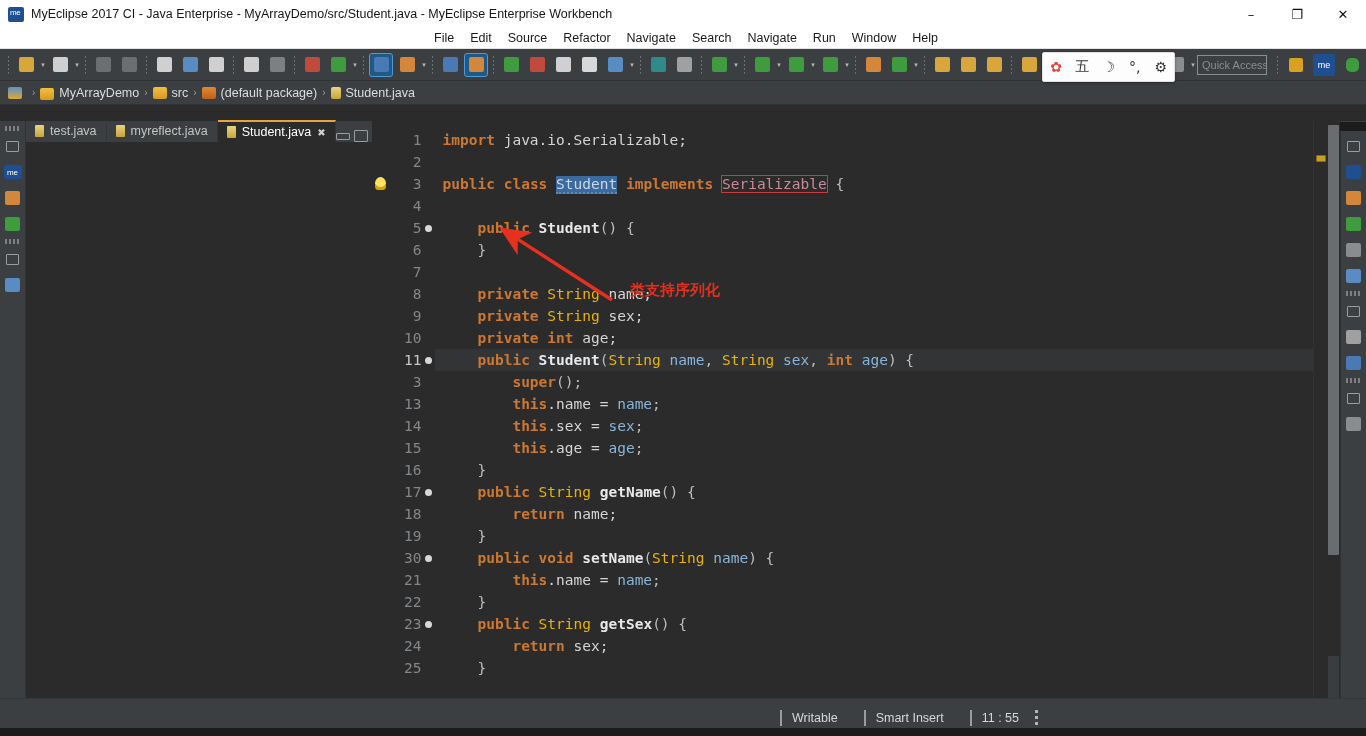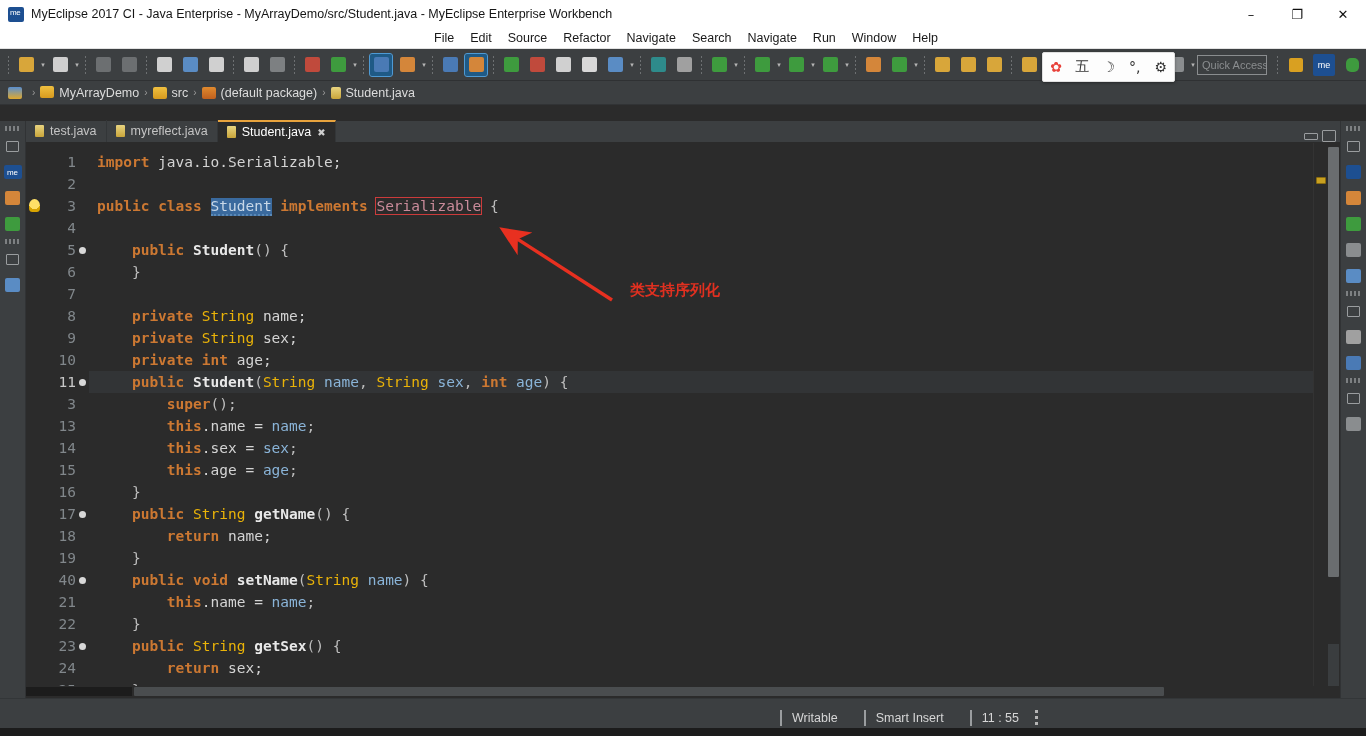--- a/index.html
+++ b/index.html
@@ -112,21 +112,21 @@
     width: 26px; background: #3c3f41; border-right:1px solid #313335;
     display:flex; flex-direction:column; align-items:center; padding-top:3px;
   }
   #right-rail { border-right:none; border-left:1px solid #313335; }
   .rail-icon { width:20px; height:20px; margin:3px 0; border-radius:2px; flex:none;
      display:flex;align-items:center;justify-content:center;font-size:9px;color:#cfcfcf;}
   .rail-dots { width:16px; height:5px; margin:2px 0;
      background: repeating-linear-gradient(to right,#7d8082 0 2px,transparent 2px 4px);}
 
   
-  #editor-stack { flex:1; display:flex; flex-direction:column; min-width:0; }
+  #editor-stack { flex:1; display:flex; flex-direction:row; min-width:0; }
 
   #tabbar {
     height: 22px; background:#3c3f41; display:flex; align-items:flex-end;
     border-bottom:1px solid #2b2b2b; position:relative;
   }
   .etab {
     height: 22px; display:flex; align-items:center; padding:0 9px;
     font-size:12.5px; color:#c4c4c4; gap:6px; white-space:nowrap;
     border-right:1px solid #333638;
   }
@@ -390,21 +390,21 @@
     <div class="ime-i" style="color: rgb(51, 51, 51);">☽</div>
     <div class="ime-i" style="color: rgb(51, 51, 51);">°,</div>
     <div class="ime-i" style="color: rgb(51, 51, 51);">⚙</div>
   </div>
 
 <div id="breadcrumb">
     <span style="display: inline-flex; align-items: center;">
       <span class="bc-icon folder-b"></span>
     </span>
     <span class="bc-sep">›</span>
-    <span style="display: inline-flex; align-items: flex-start;">
+    <span style="display: inline-flex; align-items: flex-end;">
       <span class="bc-icon folder"></span>
       <span class="bc-label">MyArrayDemo</span>
     </span>
     <span class="bc-sep">›</span>
     <span style="display: inline-flex; align-items: center;">
       <span class="bc-icon folder"></span>
       <span class="bc-label">src</span>
     </span>
     <span class="bc-sep">›</span>
     <span style="display: inline-flex; align-items: center;">
@@ -484,21 +484,21 @@
           <div style="height: 22px; padding-right: 3px;">10</div>
           <div style="height: 22px; padding-right: 3px; color: rgb(200, 200, 200);">11</div>
           <div style="height: 22px; padding-right: 3px;">3</div>
           <div style="height: 22px; padding-right: 3px;">13</div>
           <div style="height: 22px; padding-right: 3px;">14</div>
           <div style="height: 22px; padding-right: 3px;">15</div>
           <div style="height: 22px; padding-right: 3px;">16</div>
           <div style="height: 22px; padding-right: 3px;">17</div>
           <div style="height: 22px; padding-right: 3px;">18</div>
           <div style="height: 22px; padding-right: 3px;">19</div>
-          <div style="height: 22px; padding-right: 3px;">40</div>
+          <div style="height: 22px; padding-right: 3px;">30</div>
           <div style="height: 22px; padding-right: 3px;">21</div>
           <div style="height: 22px; padding-right: 3px;">22</div>
           <div style="height: 22px; padding-right: 3px;">23</div>
           <div style="height: 22px; padding-right: 3px;">24</div>
           <div style="height: 22px; padding-right: 3px;">25</div>
         </div>
       <div id="fold-col">
           <div style="height: 22px; position: relative;"></div>
           <div style="height: 22px; position: relative;"></div>
           <div style="height: 22px; position: relative;"></div>

